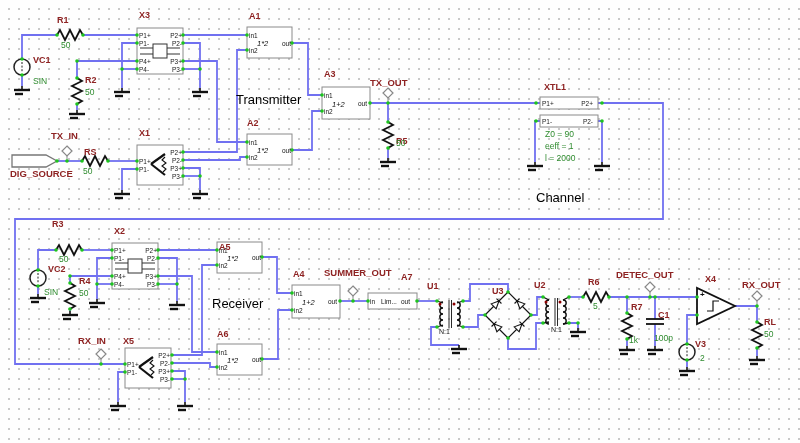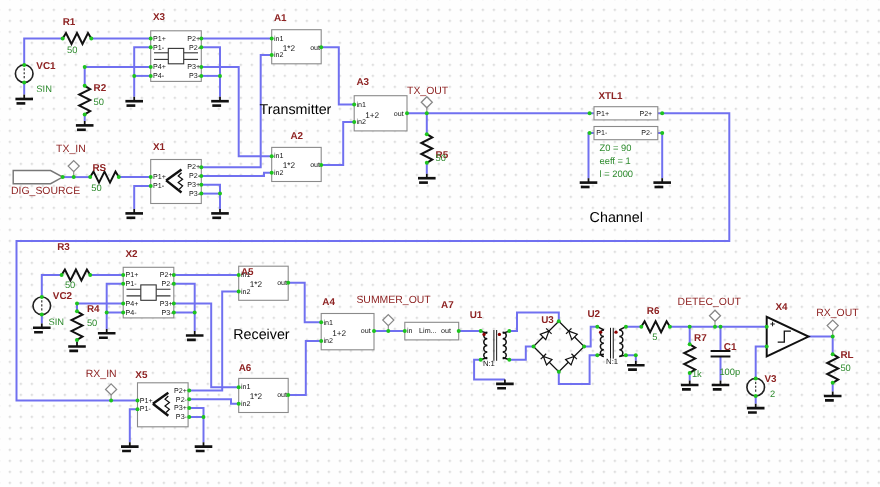--- a/index.html
+++ b/index.html
@@ -4,26 +4,26 @@
 <style>
   html,body{margin:0;padding:0;background:#fff;}
   #scene{position:relative;width:800px;height:443px;overflow:hidden;
     background-color:#fefefe;
     background-image:radial-gradient(circle,#c9c9c9 0.8px,transparent 1px);
     background-size:10px 10px;background-position:4px 4px;
     font-family:"Liberation Sans",sans-serif;}
   #wiresvg{position:absolute;left:0;top:0;width:800px;height:443px;}
   span{position:absolute;white-space:nowrap;}
   .des{font-size:9px;font-weight:bold;color:#8e2323;text-align:right;}
-  .net{font-size:9.5px;font-weight:normal;color:#8e2323;}
+  .net{font-size:9.5px;font-weight:bold;color:#8e2323;}
   .val{font-size:8.5px;color:#2e8b2e;}
   .pin{font-size:6.5px;color:#1a1a1a;}
   .pr{width:15px;text-align:right;}
   .port{font-size:6.5px;color:#111;}
-  .op{font-size:7.5px;color:#111;}
+  .op{font-size:7.5px;color:#111;font-style:italic;}
   .ratio{font-size:7px;color:#111;}
   .sect{font-size:13px;color:#000;}
   .plus{font-size:8px;color:#111;font-weight:bold;}
 </style>
 </head>
 <body>
 
 <div id="scene">
 <svg id="wiresvg" viewBox="0 0 800 443" xmlns="http://www.w3.org/2000/svg">
   <defs>
@@ -370,21 +370,21 @@
 
   <span class="sect" style="left:236px;top:92px">Transmitter</span>
   <span class="sect" style="left:536px;top:190px">Channel</span>
   <span class="sect" style="left:212px;top:296px">Receiver</span>
 
   <span class="des" style="left:33px;top:55px">VC1</span>
   <span class="des" style="left:57px;top:15px">R1</span>
   <span class="des" style="left:85px;top:75px">R2</span>
   <span class="des" style="left:139px;top:10px">X3</span>
   <span class="des" style="left:249px;top:11px">A1</span>
-  <span class="des" style="left:264px;top:118px">A2</span>
+  <span class="des" style="left:247px;top:118px">A2</span>
   <span class="des" style="left:324px;top:69px">A3</span>
   <span class="des" style="left:396px;top:136px">R5</span>
   <span class="des" style="left:84px;top:147px">RS</span>
   <span class="des" style="left:139px;top:128px">X1</span>
   <span class="des" style="left:544px;top:82px">XTL1</span>
   <span class="des" style="left:48px;top:264px">VC2</span>
   <span class="des" style="left:52px;top:219px">R3</span>
   <span class="des" style="left:79px;top:276px">R4</span>
   <span class="des" style="left:114px;top:226px">X2</span>
   <span class="des" style="left:123px;top:336px">X5</span>

